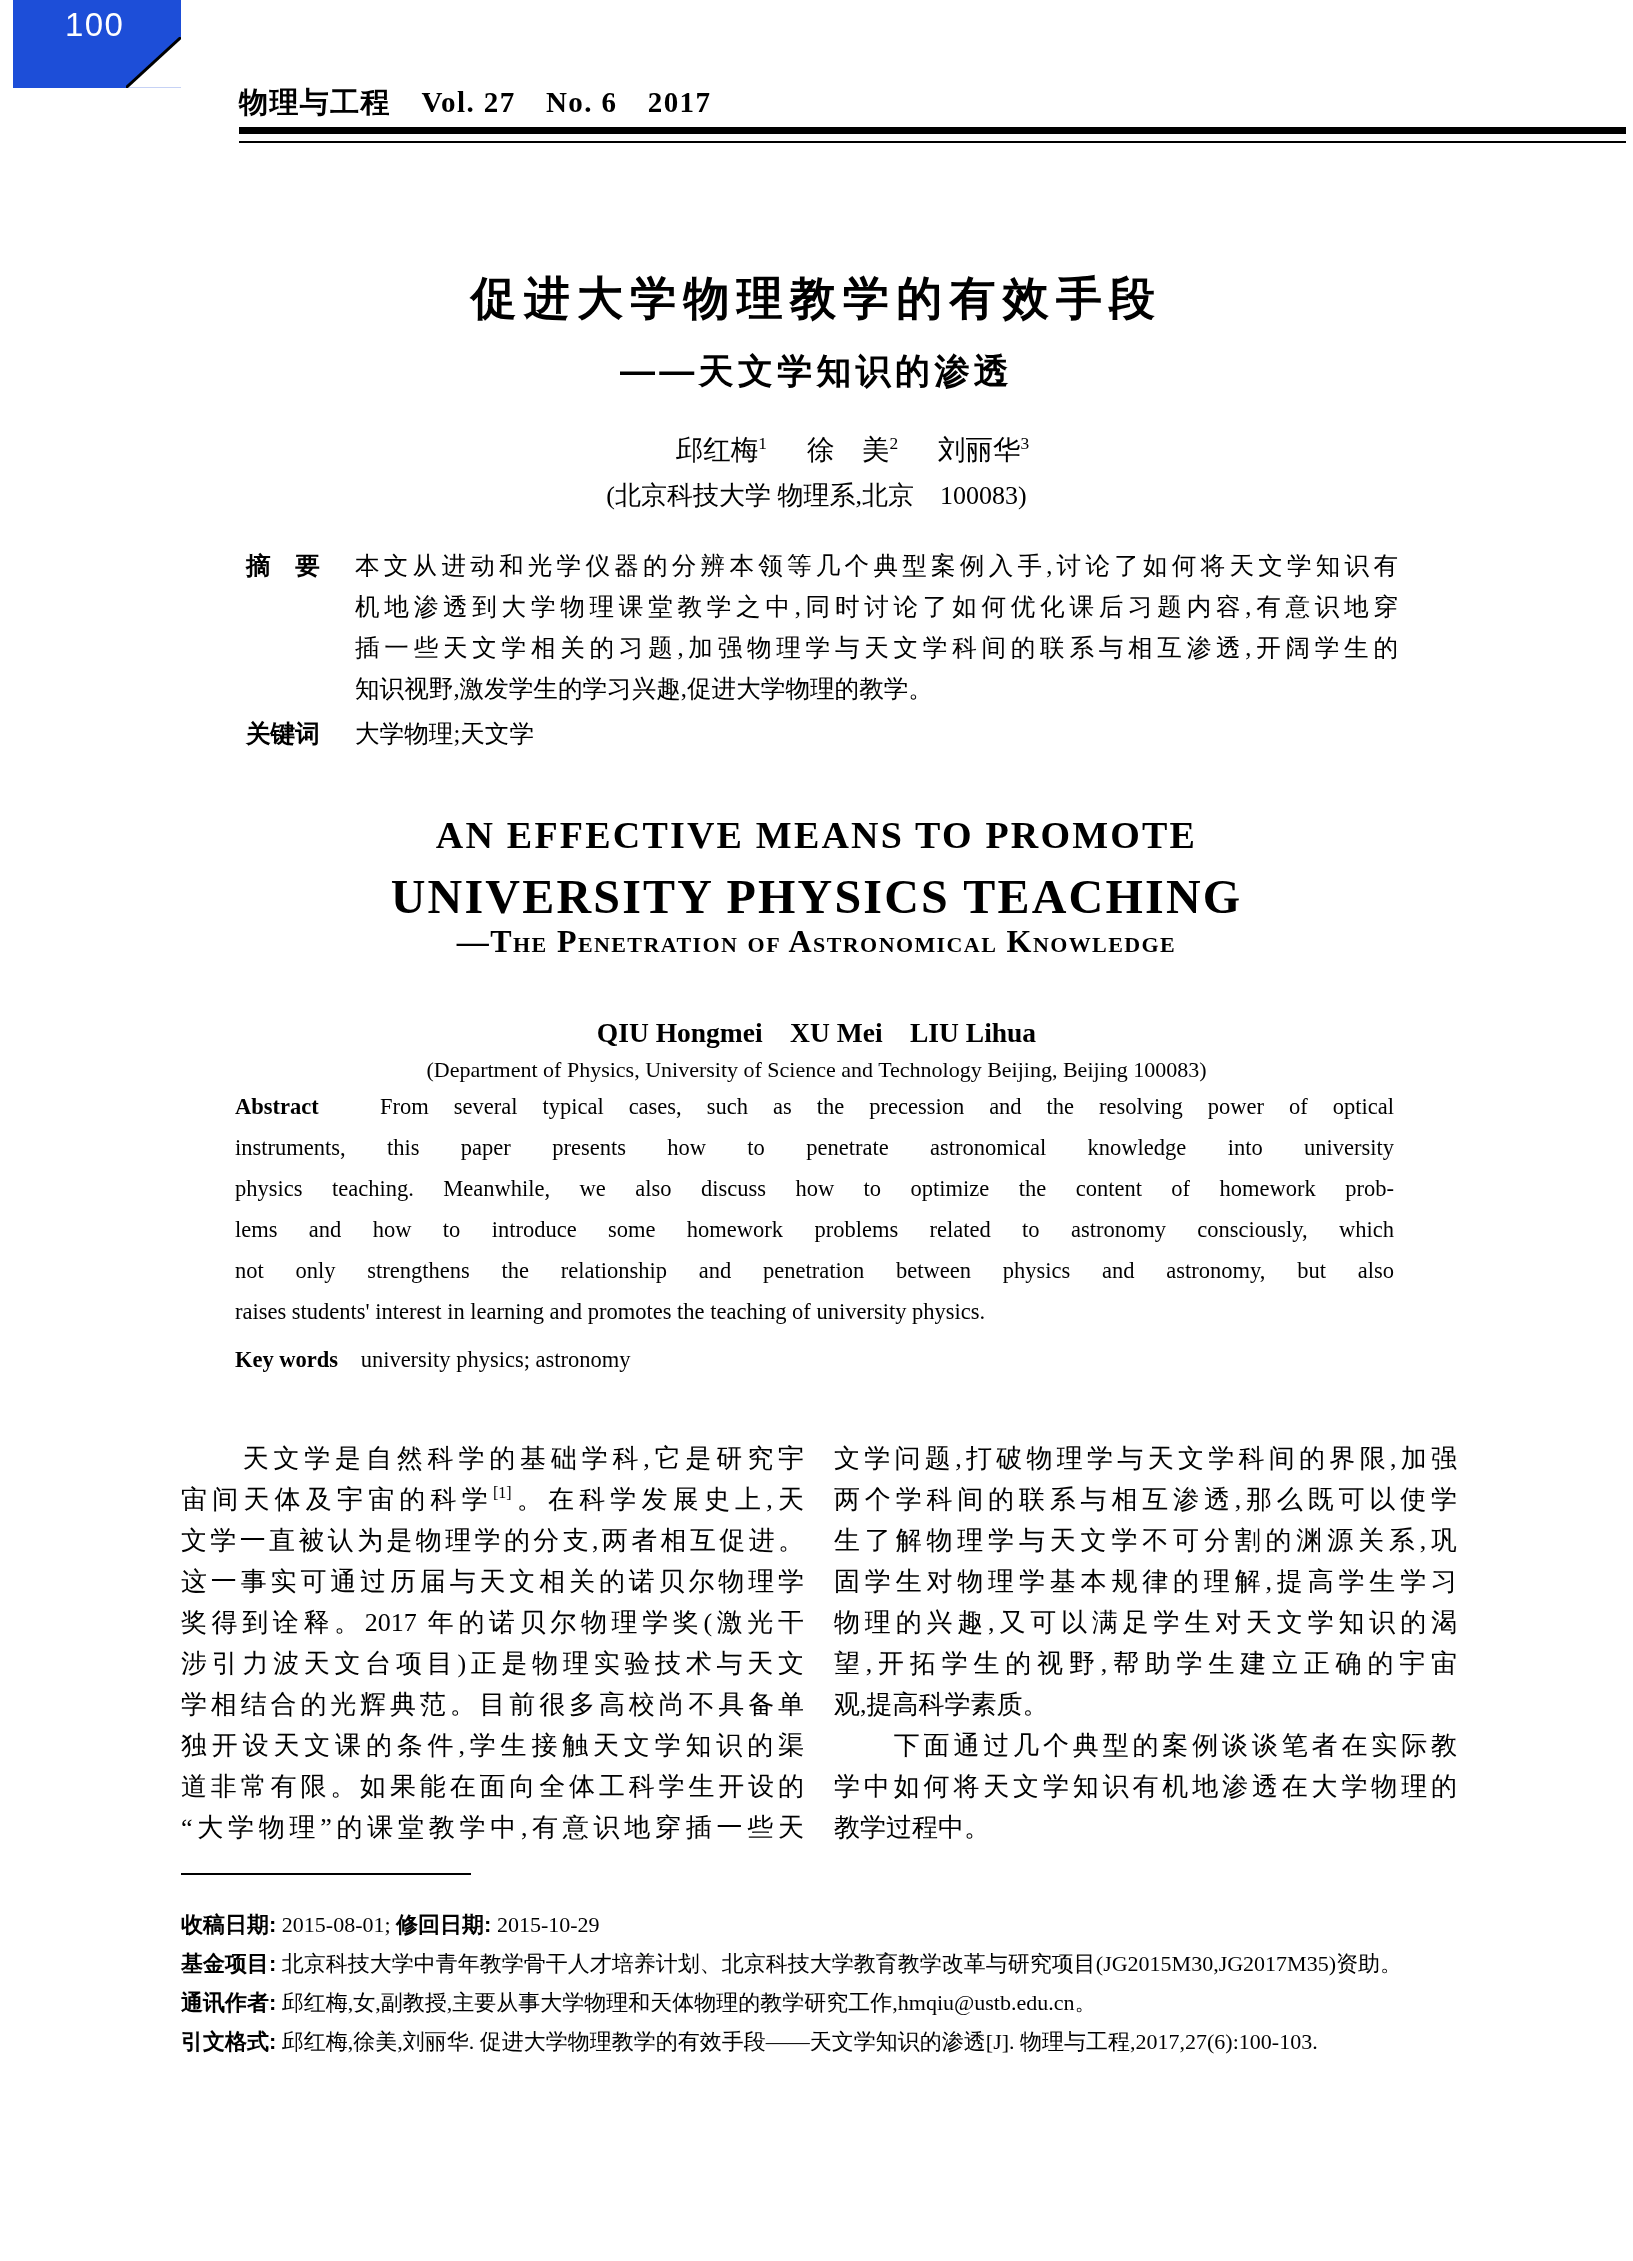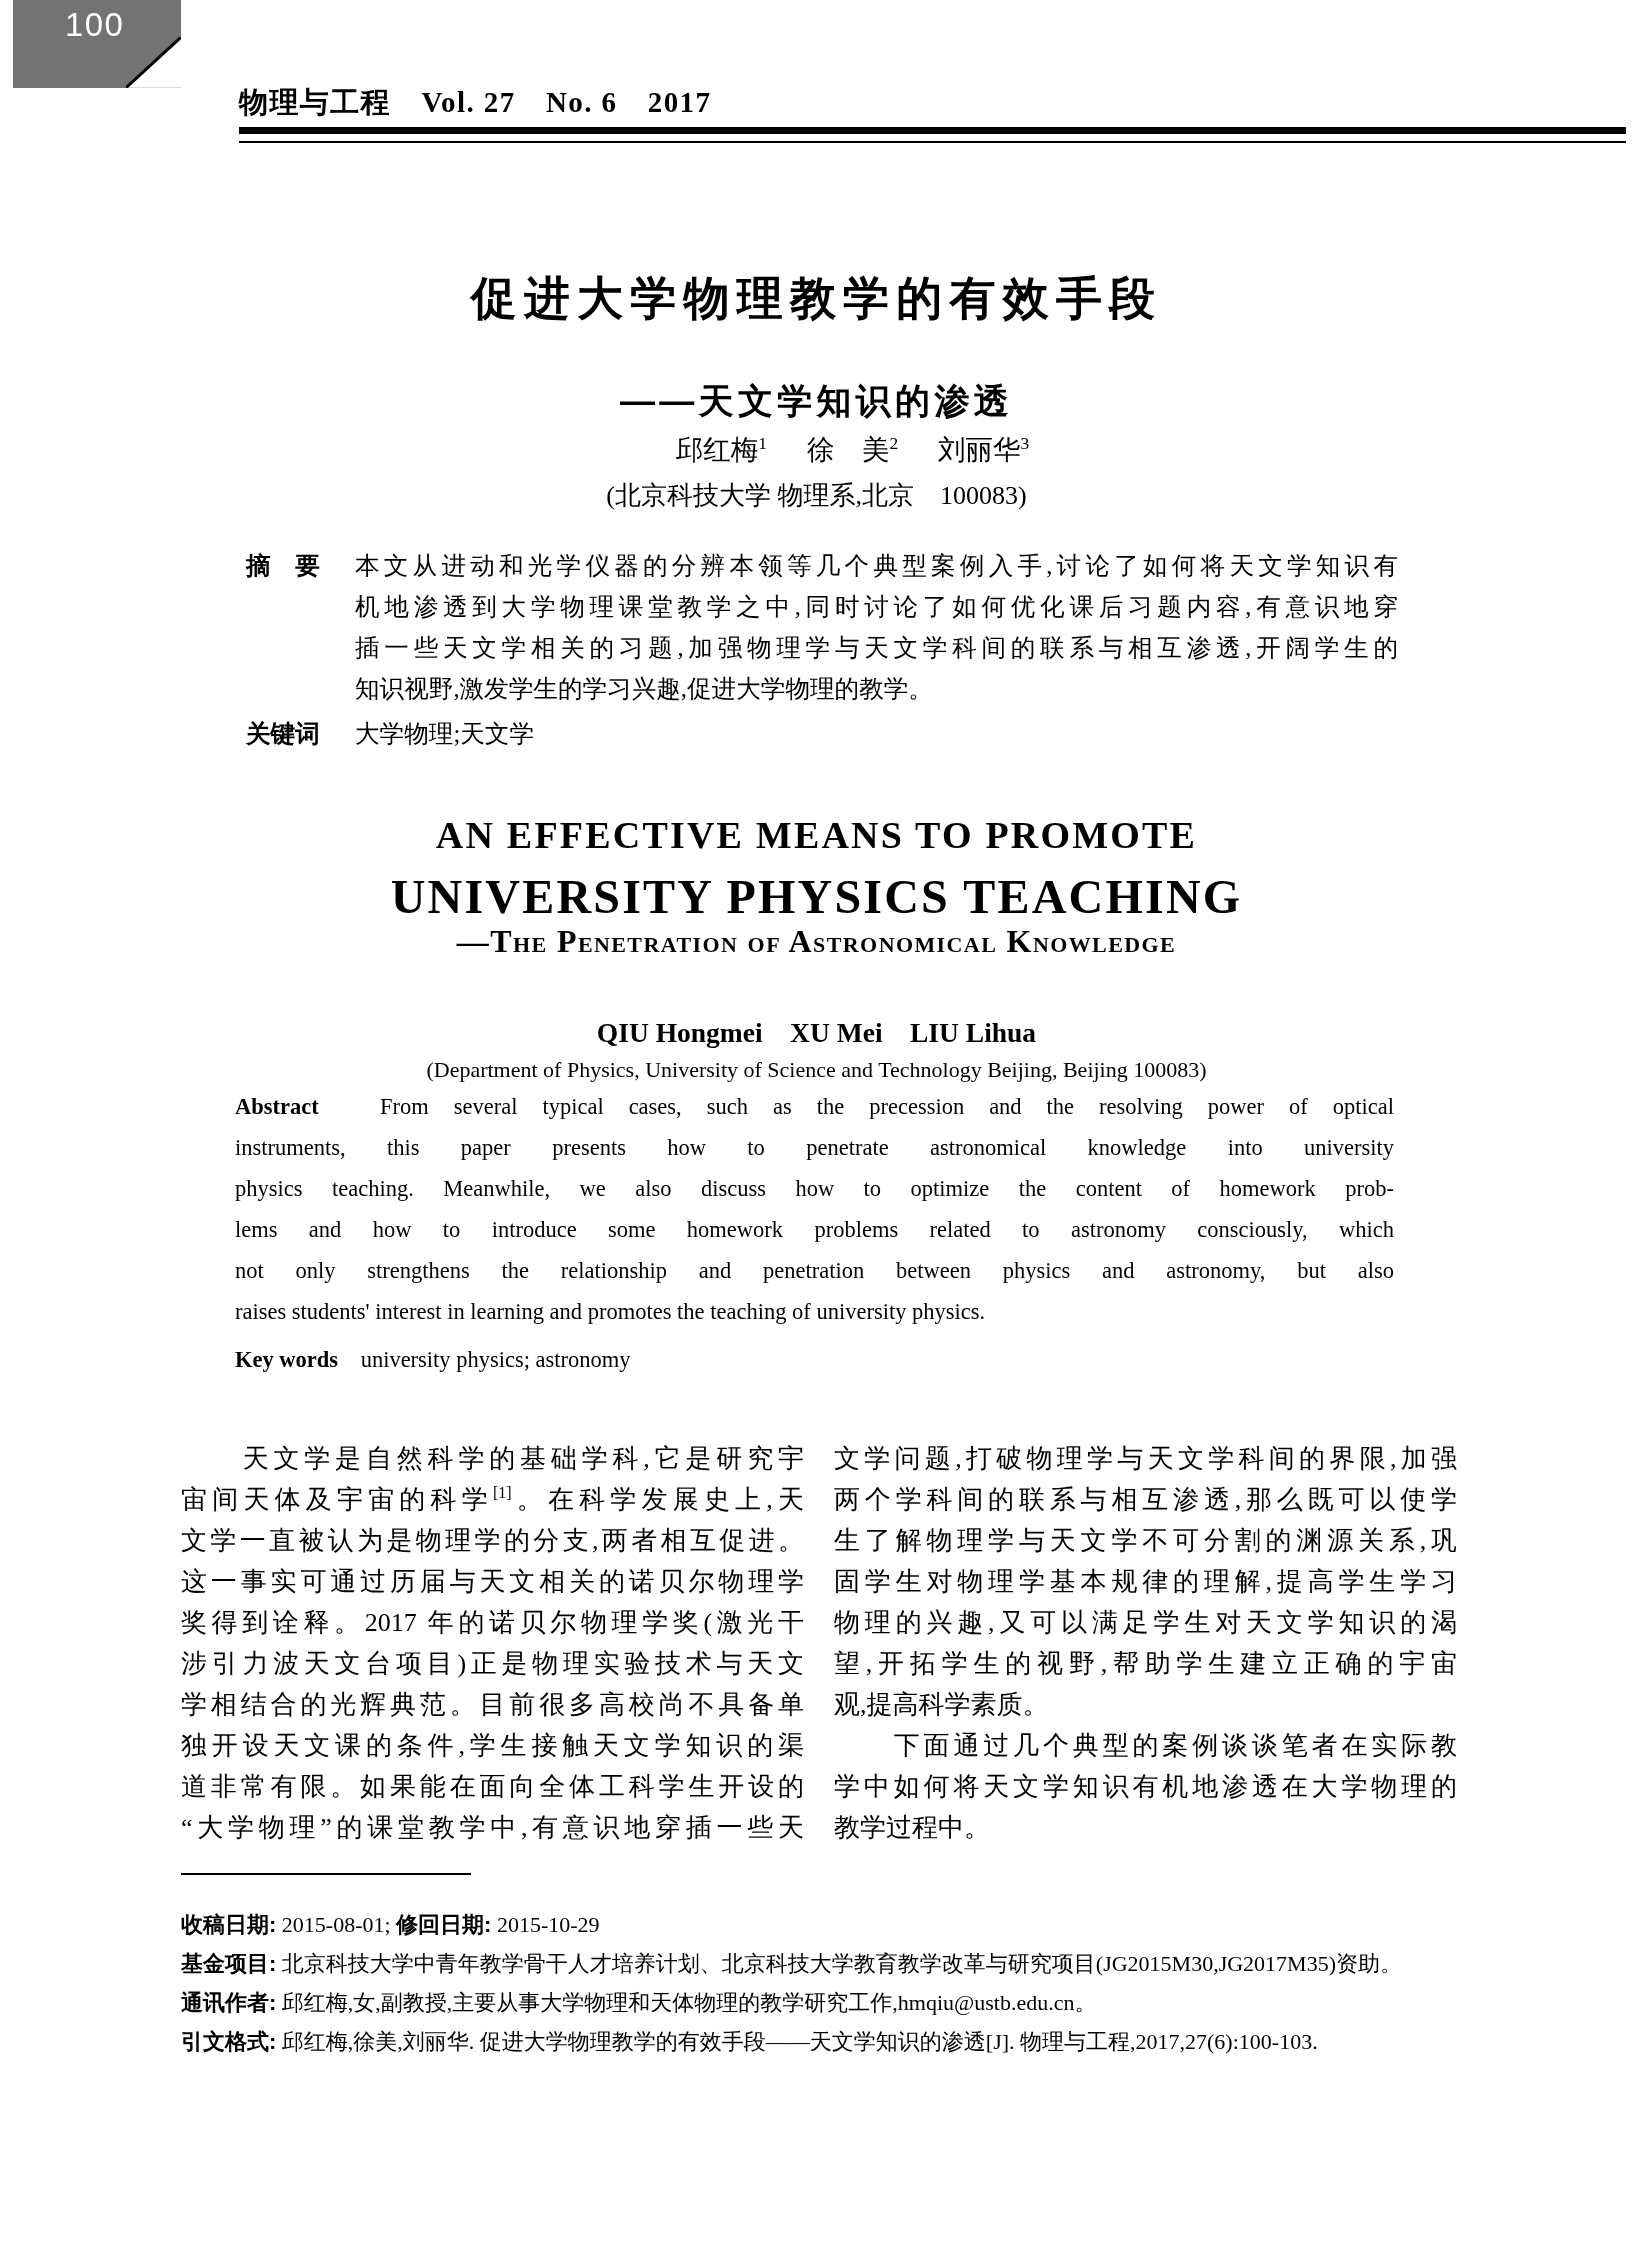--- a/index.html
+++ b/index.html
@@ -8,39 +8,39 @@
     width: 1633px;
     height: 2261px;
     background: #ffffff;
     color: #000;
     font-family: "Liberation Serif", "DejaVu Serif", serif;
     overflow: hidden;
   }
   
   .corner-tab {
     position: absolute; left: 13px; top: 0; width: 168px; height: 88px;
-    background: #737373;
+    background: #1d4ed8;
   }
   .corner-num {
     position: absolute; left: 52px; top: 5.8px;
     color: #fff; font-family: "Liberation Sans", sans-serif;
     font-size: 33px; letter-spacing: 1.4px;
   }
   .corner-fold { position: absolute; right: 0; bottom: 0; width: 55px; height: 51px; display: block; }
   
   .journal-line {
     position: absolute; left: 239px; top: 83px;
     font-size: 29px; font-weight: 700; letter-spacing: 1.4px;
   }
   .rule-thick { position: absolute; left: 239px; top: 127px; width: 1387px; height: 7.2px; background: #000; }
   .rule-thin  { position: absolute; left: 239px; top: 141px; width: 1387px; height: 2.2px;  background: #000; }
   
   .centered { position: absolute; left: 0; width: 1633px; text-align: center; margin: 0; }
   .zh-title    { top: 268px; font-family: "Liberation Sans", sans-serif; font-size: 46px; font-weight: bold; letter-spacing: 7.2px; }
-  .zh-subtitle { top: 378px; font-family: "Liberation Sans", sans-serif; font-size: 35px; font-weight: bold; letter-spacing: 4.3px; }
+  .zh-subtitle { top: 348px; font-family: "Liberation Sans", sans-serif; font-size: 35px; font-weight: bold; letter-spacing: 4.3px; }
   .zh-authors  { top: 432px; font-size: 27.5px; padding-left: 36px; }
   .zh-authors .au { margin: 0 20px; }
   .zh-authors sup { font-size: 17.4px; }
   .zh-affil    { top: 478px; font-size: 26px; }
   .en-title1 { top: 813px; font-size: 38px; font-weight: bold; letter-spacing: 2.2px; }
   .en-title2 { top: 869px; font-size: 48px; font-weight: bold; letter-spacing: 2.2px; }
   .en-title3 { top: 923px; font-size: 32px; font-weight: bold; font-variant: small-caps; letter-spacing: 1.4px; }
   .en-authors { top: 1015px; font-size: 27.5px; font-weight: bold; }
   .en-affil   { top: 1057px; font-size: 22px; }
   

